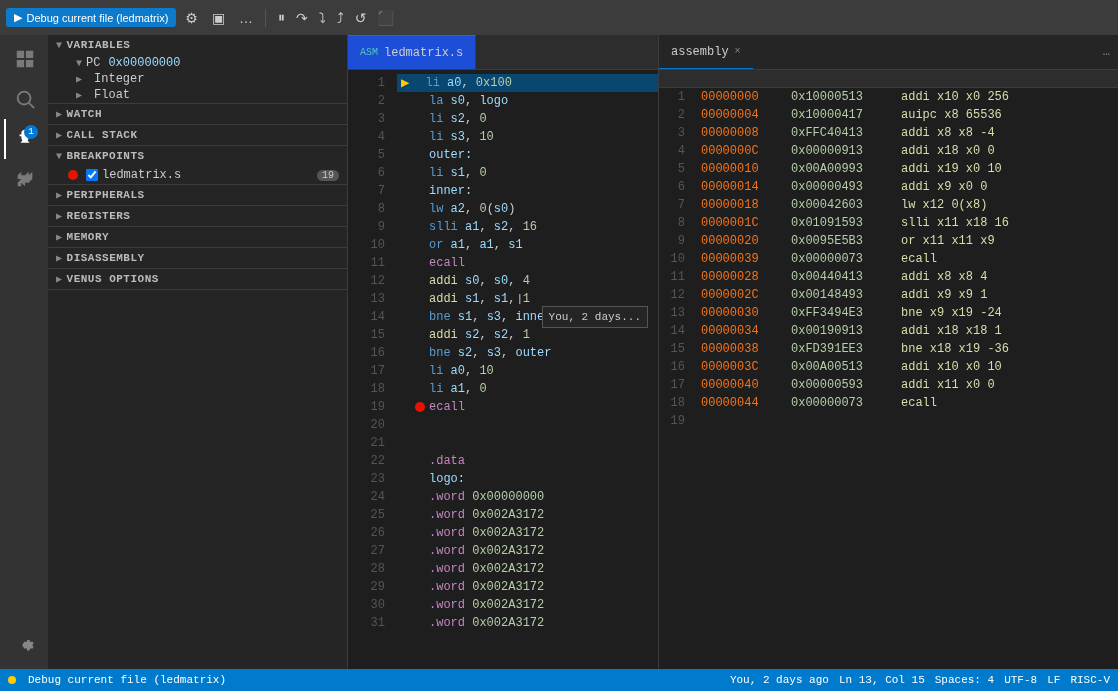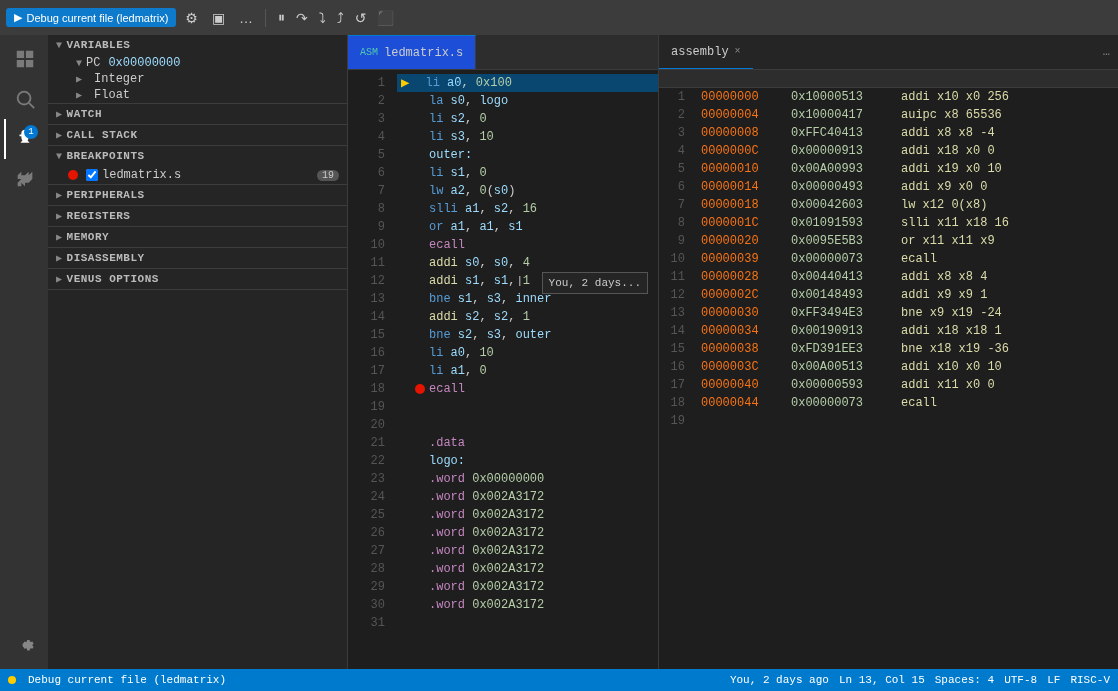--- a/index.html
+++ b/index.html
@@ -297,20 +297,25 @@
           <span class="no-indicator"></span>
           <span class="kw-label">outer:</span>
         </div>
 
         <div class="code-line">
           <span class="no-indicator"></span>
           <span class="no-indicator"></span>
           <span class="kw-li">li</span><span> </span><span class="reg">s1</span><span>, </span><span class="num">0</span>
         </div>
 
+        <div class="code-line">
+          <span class="no-indicator"></span>
+          <span class="no-indicator"></span>
+          <span class="kw-label">inner:</span>
+        </div>
 
         <div class="code-line">
           <span class="no-indicator"></span>
           <span class="no-indicator"></span>
           <span class="kw-lw">lw</span><span> </span><span class="reg">a2</span><span>, </span><span class="num">0</span><span>(</span><span class="reg">s0</span><span>)</span>
         </div>
 
         <div class="code-line">
           <span class="no-indicator"></span>
           <span class="no-indicator"></span>
@@ -332,21 +337,21 @@
         <div class="code-line">
           <span class="no-indicator"></span>
           <span class="no-indicator"></span>
           <span class="kw-addi">addi</span><span> </span><span class="reg">s0</span><span>, </span><span class="reg">s0</span><span>, </span><span class="num">4</span>
         </div>
 
         <div class="code-line" style="position:relative">
           <span class="no-indicator"></span>
           <span class="no-indicator"></span>
           <span class="kw-addi">addi</span><span> </span><span class="reg">s1</span><span>, </span><span class="reg">s1</span><span>, </span><span class="num">1</span>
-          <span class="tooltip-popup" style="top:0;right:10px;font-size:11px;background:#252526;border:1px solid #555;padding:1px 6px;position:absolute">You, 2 days...</span>
+          <span class="tooltip-popup" style="top:16px;right:10px;font-size:11px;background:#252526;border:1px solid #555;padding:1px 6px;position:absolute">You, 2 days...</span>
           <span style="color:#ccc;position:absolute;right:135px;top:0;font-size:11px;cursor:text">|</span>
         </div>
 
         <div class="code-line">
           <span class="no-indicator"></span>
           <span class="no-indicator"></span>
           <span class="kw-bne">bne</span><span> </span><span class="reg">s1</span><span>, </span><span class="reg">s3</span><span>, </span><span class="kw-label">inner</span>
         </div>
 
         <div class="code-line">

